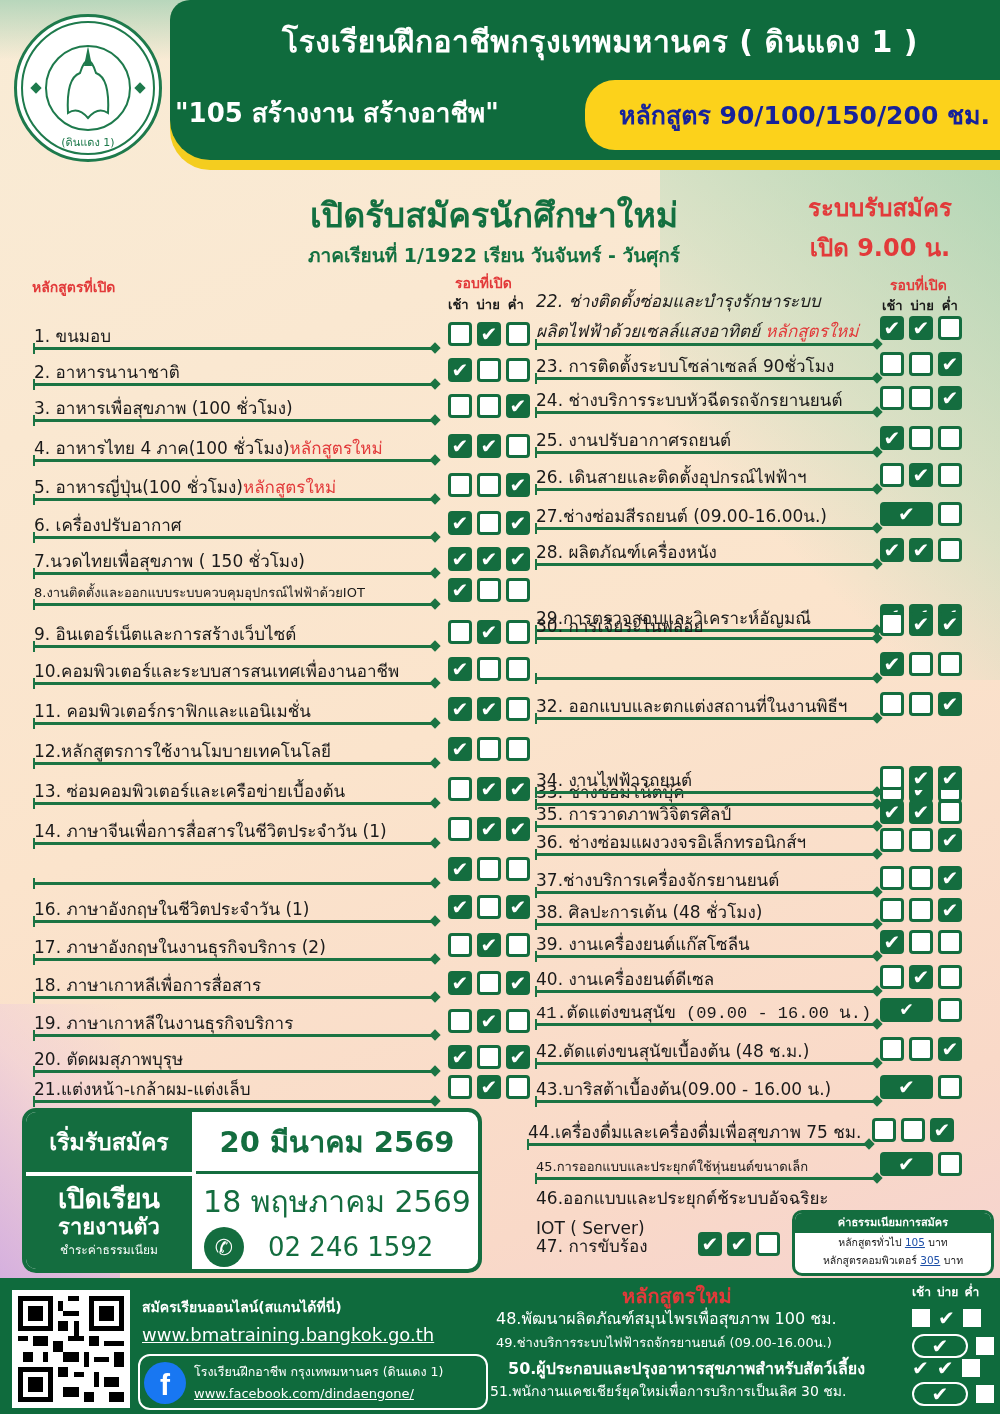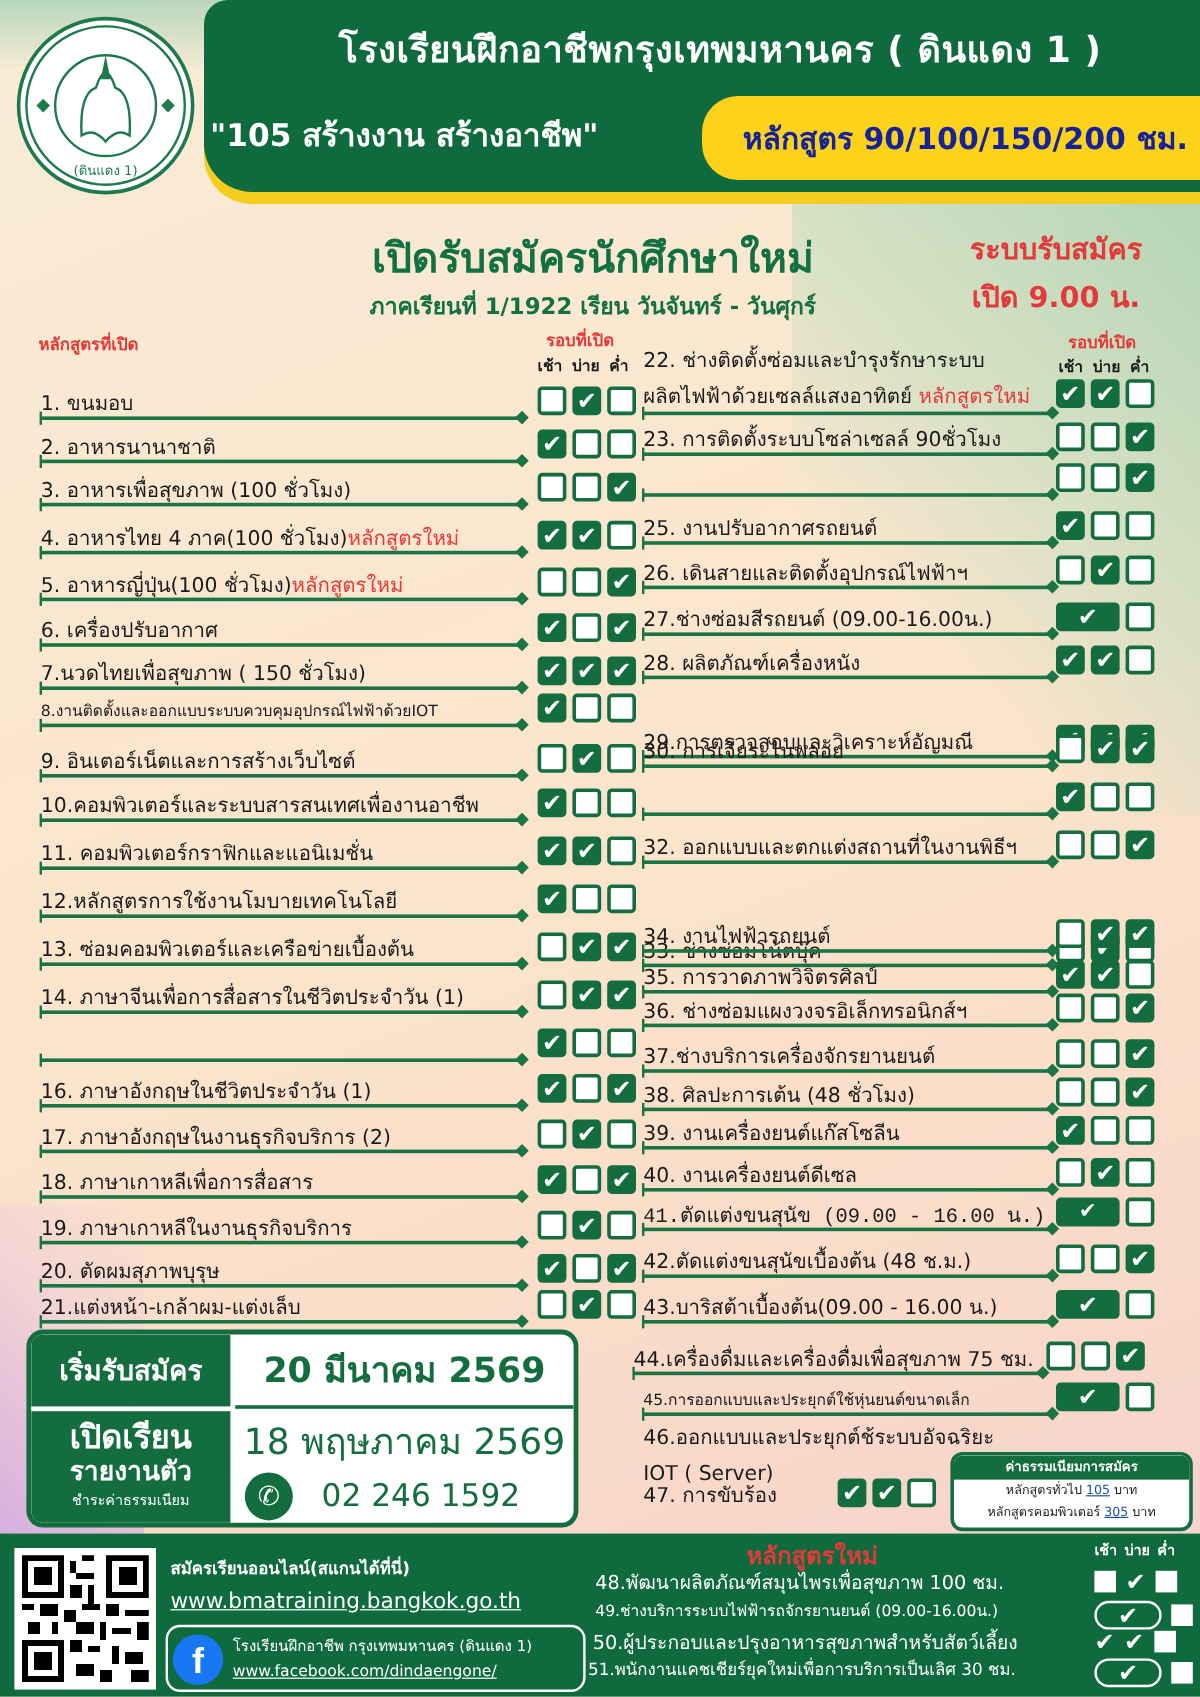--- a/index.html
+++ b/index.html
@@ -404,39 +404,40 @@
       <div class="label"><span>21.แต่งหน้า-เกล้าผม-แต่งเล็บ</span></div>
       <div class="line" style="width: 400px;"></div>
       <div class="boxes" style="left: 414px; top: 0px;">
         <div class="cb"></div>
         <div class="cb on"></div>
         <div class="cb"></div>
       </div>
     </div>
   </div>
 <div id="right-list">
-    <div class="course" style="left: 536px; top: 286px; width: 460px;">
+    <div class="course" style="left: 536px; top: 286px; width: 460px; font-style: italic;">
       <div class="label" style="line-height: 30px;"><span>22. ช่างติดตั้งซ่อมและบำรุงรักษาระบบ</span><br><span>ผลิตไฟฟ้าด้วยเซลล์แสงอาทิตย์</span> <span class="newtag">หลักสูตรใหม่</span></div>
       <div class="line" style="width: 340px; bottom: -30px;"></div>
       <div class="boxes" style="left: 344px; top: 30px;">
         <div class="cb on"></div>
         <div class="cb on"></div>
         <div class="cb"></div>
       </div>
     </div>
     <div class="course" style="left: 536px; top: 352px; width: 460px;">
       <div class="label"><span>23. การติดตั้งระบบโซล่าเซลล์ 90ชั่วโมง</span></div>
       <div class="line" style="width: 340px;"></div>
       <div class="boxes" style="left: 344px; top: 0px;">
         <div class="cb"></div>
         <div class="cb"></div>
         <div class="cb on"></div>
       </div>
     </div>
     <div class="course" style="left: 536px; top: 386px; width: 460px;">
+      <div class="label"><span>24. ช่างบริการระบบหัวฉีดรถจักรยานยนต์</span></div>
       <div class="line" style="width: 340px;"></div>
       <div class="boxes" style="left: 344px; top: 0px;">
         <div class="cb"></div>
         <div class="cb"></div>
         <div class="cb on"></div>
       </div>
     </div>
     <div class="course" style="left: 536px; top: 426px; width: 460px;">
       <div class="label"><span>25. งานปรับอากาศรถยนต์</span></div>
       <div class="line" style="width: 340px;"></div>
@@ -726,21 +727,21 @@
         <span class="f-tick">✔</span>
         <span class="f-sq"></span>
       </div>
       <div class="f-course" style="left: 496px; top: 54px; font-size: 13px;">49.ช่างบริการระบบไฟฟ้ารถจักรยานยนต์  (09.00-16.00น.)</div>
       <div class="f-marks" style="left: 912px; top: 56px;">
         <span class="f-oval">
           <span class="f-tick">✔</span>
         </span>
         <span class="f-sq"></span>
       </div>
-      <div class="f-course" style="left: 494px; top: 78px; font-size: 16px;">50.ผู้ประกอบและปรุงอาหารสุขภาพสำหรับสัตว์เลี้ยง</div>
+      <div class="f-course" style="left: 508px; top: 78px; font-size: 16px; font-weight: bold;">50.ผู้ประกอบและปรุงอาหารสุขภาพสำหรับสัตว์เลี้ยง</div>
       <div class="f-marks" style="left: 912px; top: 80px;">
         <span class="f-tick">✔</span>
         <span class="f-tick">✔</span>
         <span class="f-sq"></span>
       </div>
       <div class="f-course" style="left: 490px; top: 102px; font-size: 14px;">51.พนักงานแคชเชียร์ยุคใหม่เพื่อการบริการเป็นเลิศ 30 ชม.</div>
       <div class="f-marks" style="left: 912px; top: 104px;">
         <span class="f-oval">
           <span class="f-tick">✔</span>
         </span>

